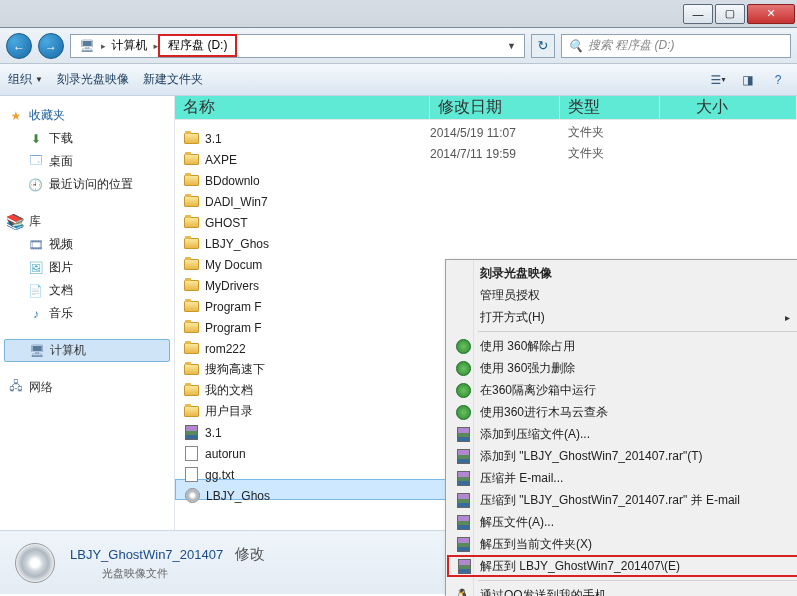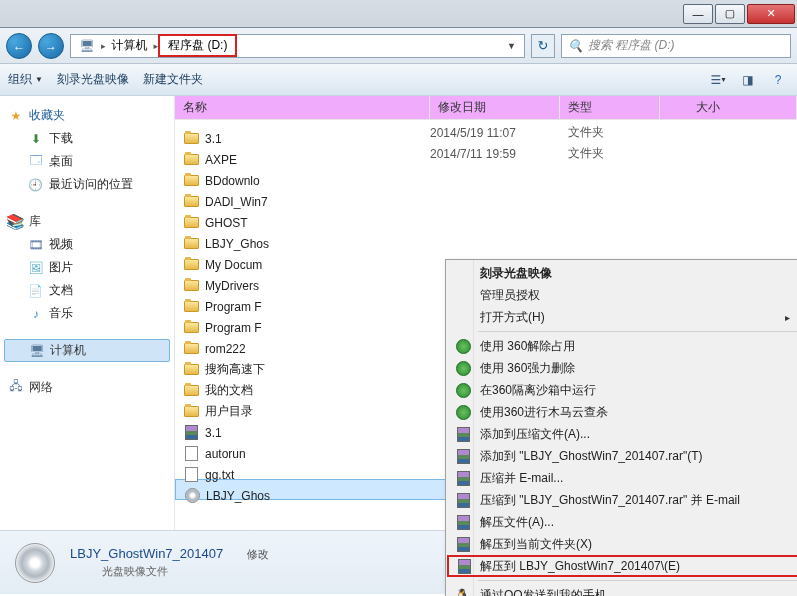--- a/index.html
+++ b/index.html
@@ -42,21 +42,21 @@
 .ico-folder::before { content: ""; position: absolute; top: -3px; left: 0; width: 6px; height: 3px; background: #e8b84a; border-radius: 1px 1px 0 0; }
 .ico-lib { color: #4a7ab8; font-size: 15px; }
 .ico-comp { color: #5a7a9a; }
 .ico-net { color: #5a7a9a; }
 .ico-disc { width: 15px; height: 15px; border-radius: 50%; background: radial-gradient(circle, #fff 20%, #c0c8d0 40%, #a8b0b8 60%, #fff 80%); border: 1px solid #888; }
 .ico-rar { background: linear-gradient(to bottom, #b088d0 0%, #b088d0 40%, #5a8a5a 40%, #5a8a5a 70%, #3a6a9a 70%); width: 13px; height: 15px; border: 1px solid #666; }
 .ico-txt { width: 13px; height: 15px; background: #fff; border: 1px solid #888; }
 .ico-ini { width: 13px; height: 15px; background: #fff; border: 1px solid #888; }
 
 .content { flex: 1; background: #fff; position: relative; }
-.col-headers { height: 24px; display: flex; align-items: center; border-bottom: 1px solid #e6e6e6; font-size: 12px; color: #333; background: #f0abfc; }
+.col-headers { height: 24px; display: flex; align-items: center; border-bottom: 1px solid #e6e6e6; font-size: 16px; color: #333; background: #5eead4; }
 .col-h { padding: 0 8px; border-right: 1px solid #e8e8e8; height: 100%; display: flex; align-items: center; }
 .c-name { width: 255px; }
 .c-date { width: 130px; }
 .c-type { width: 100px; }
 .c-size { flex: 1; margin-left: 28px; }
 
 .filelist { padding: 2px 0; }
 .file-row { height: 21px; display: flex; align-items: center; font-size: 12px; color: #222; }
 .file-row .fname { width: 255px; padding-left: 8px; display: flex; align-items: center; gap: 6px; overflow: hidden; white-space: nowrap; margin-top: 12px; }
 .file-row .fdate { width: 130px; color: #555; }
@@ -506,21 +506,21 @@
   </div>
 </div>
 
 <div class="details-pane">
   <div class="det-icon">
       <div class="ico-disc-lg"></div>
     </div>
   <div class="det-text">
     <div class="det-title">
       <span>LBJY_GhostWin7_201407</span>
-      <span style="color:#555; font-size:11px; margin-left:20px;">修改</span>
+      <span style="color:#555; font-size:15px; margin-left:8px;">修改</span>
     </div>
     <div class="det-sub">光盘映像文件</div>
   </div>
 </div>
 
 <div class="watermark">
   <span>Baidu 经验</span>
   <small>jingyan.baidu.com</small>
 </div>
 

